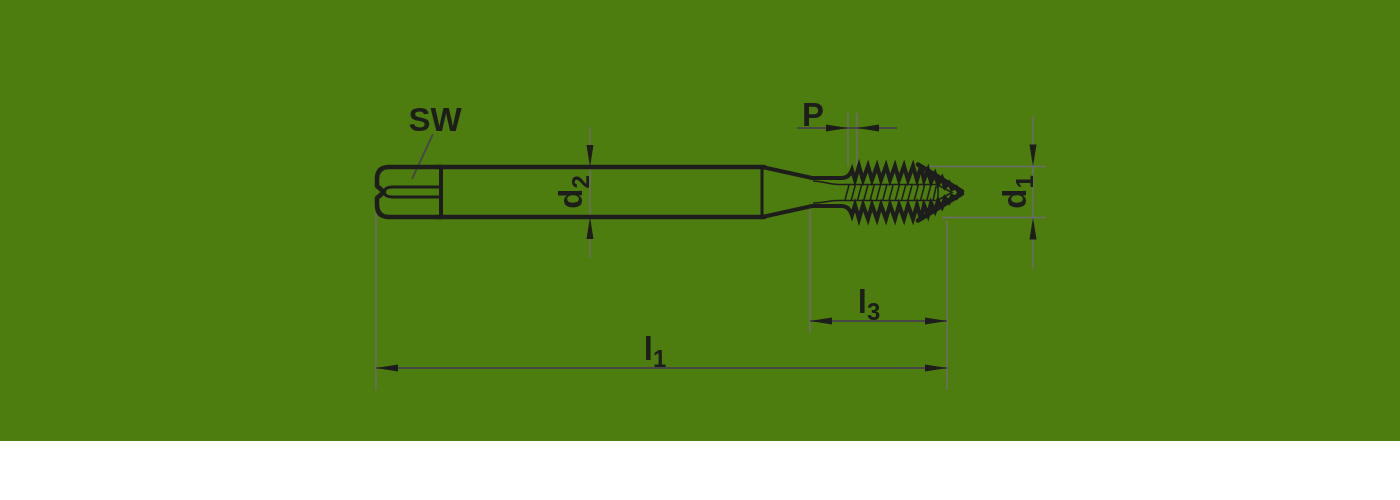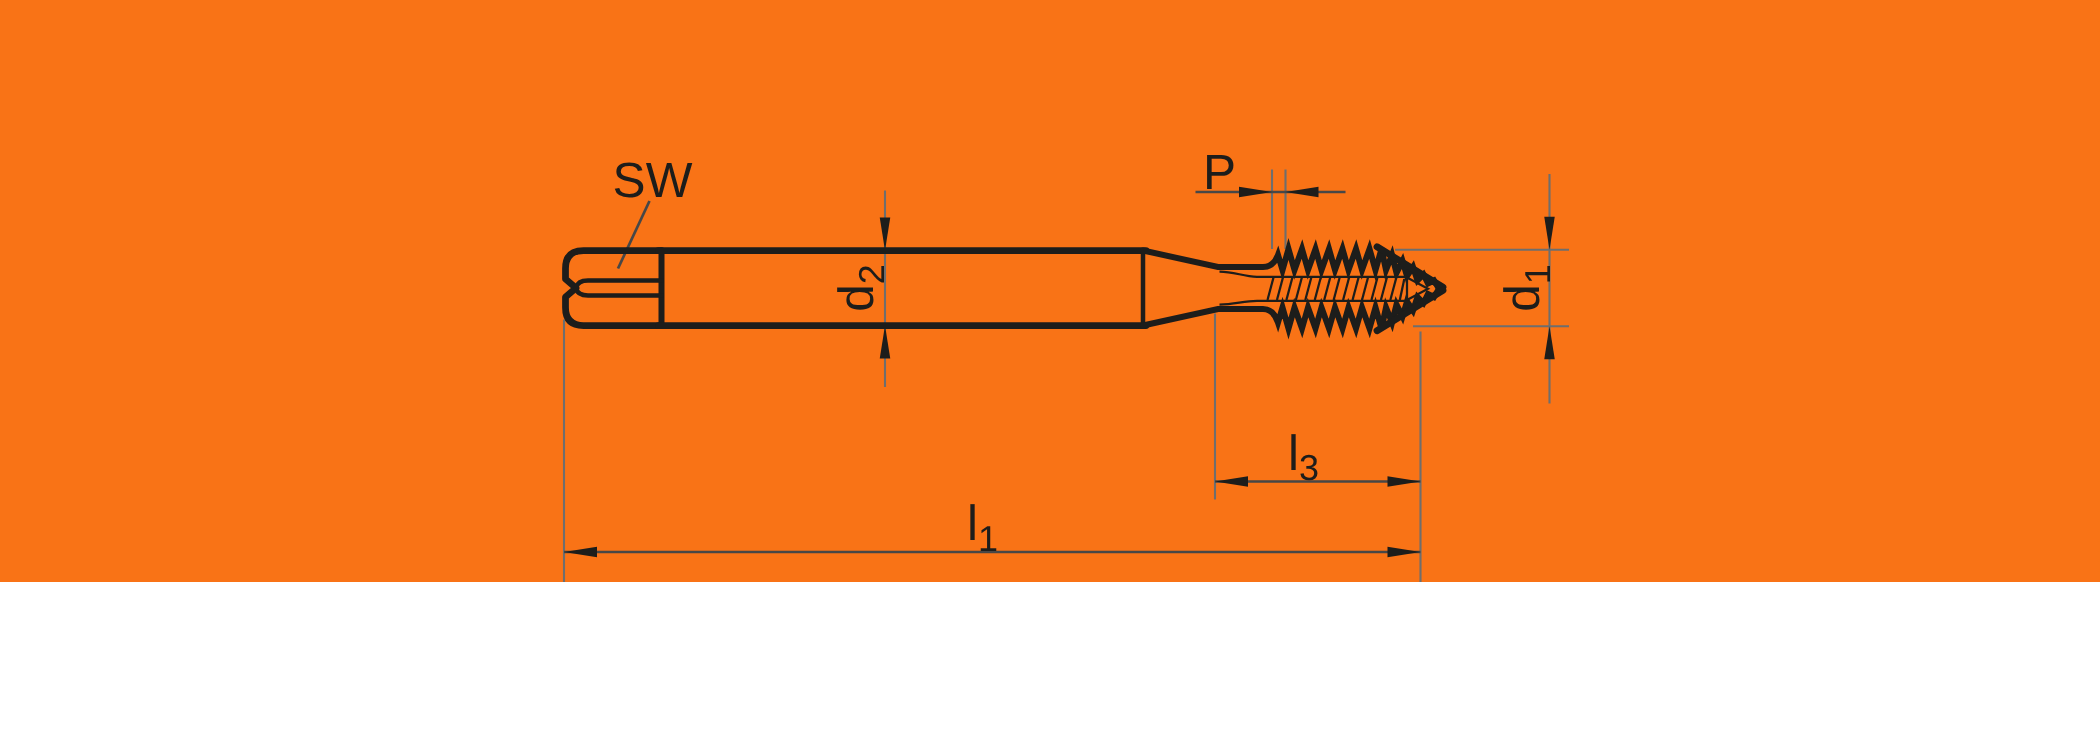--- a/index.html
+++ b/index.html
@@ -1,21 +1,22 @@
 <!DOCTYPE html>
 <html><head>
 <meta charset="utf-8">
 <style>
   html,body{margin:0;padding:0;background:#fff;}
   .stage{
     position:relative;
-    width:1400px;height:388px;
-    background:#f97316;
+    width:1400px;height:441px;
+    background:#4d7c0f;
     overflow:hidden;
     font-family:"Liberation Sans", sans-serif;
+    font-weight:bold;
   }
   svg{display:block;}
   text{
     font-family:"Liberation Sans", sans-serif;
     font-size:33px;
     fill:#1d1d1b;
   }
   .sub{font-size:24px;}
 </style>
 </head>

